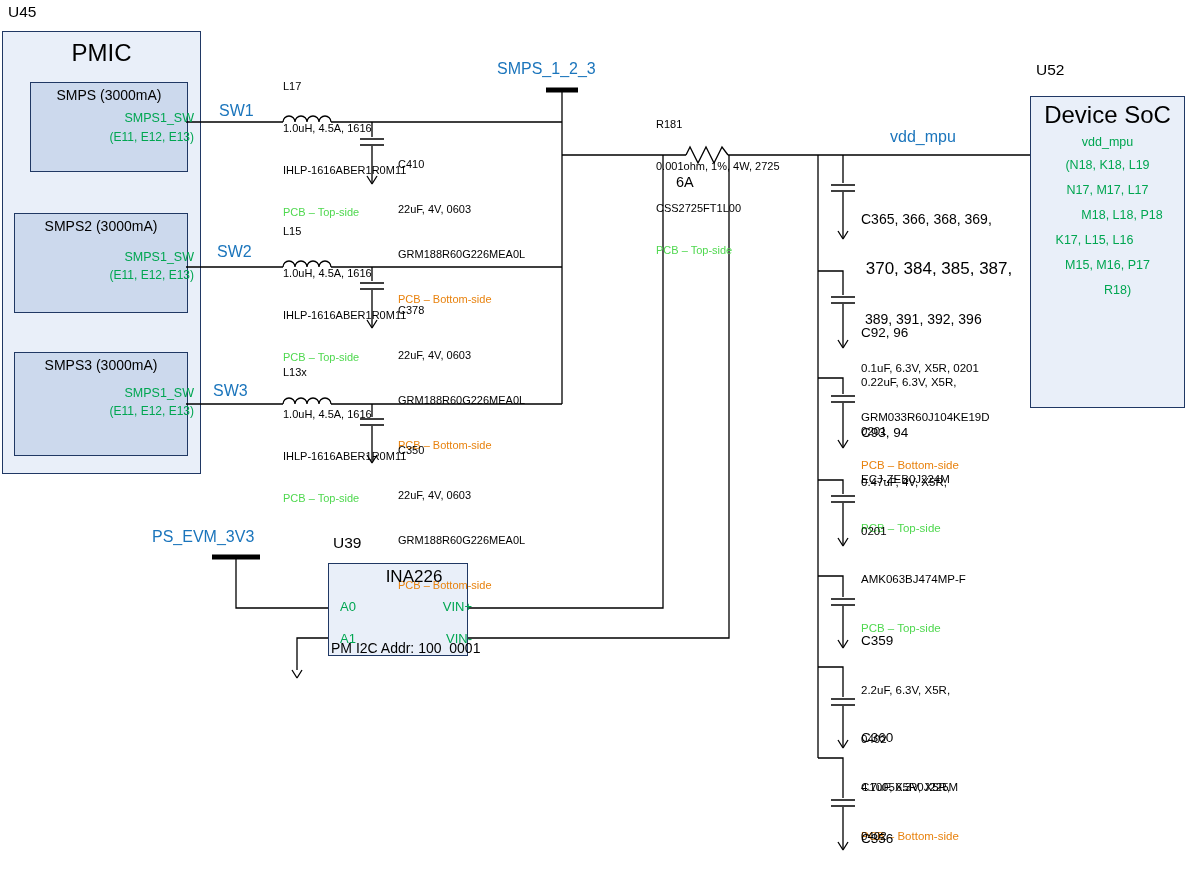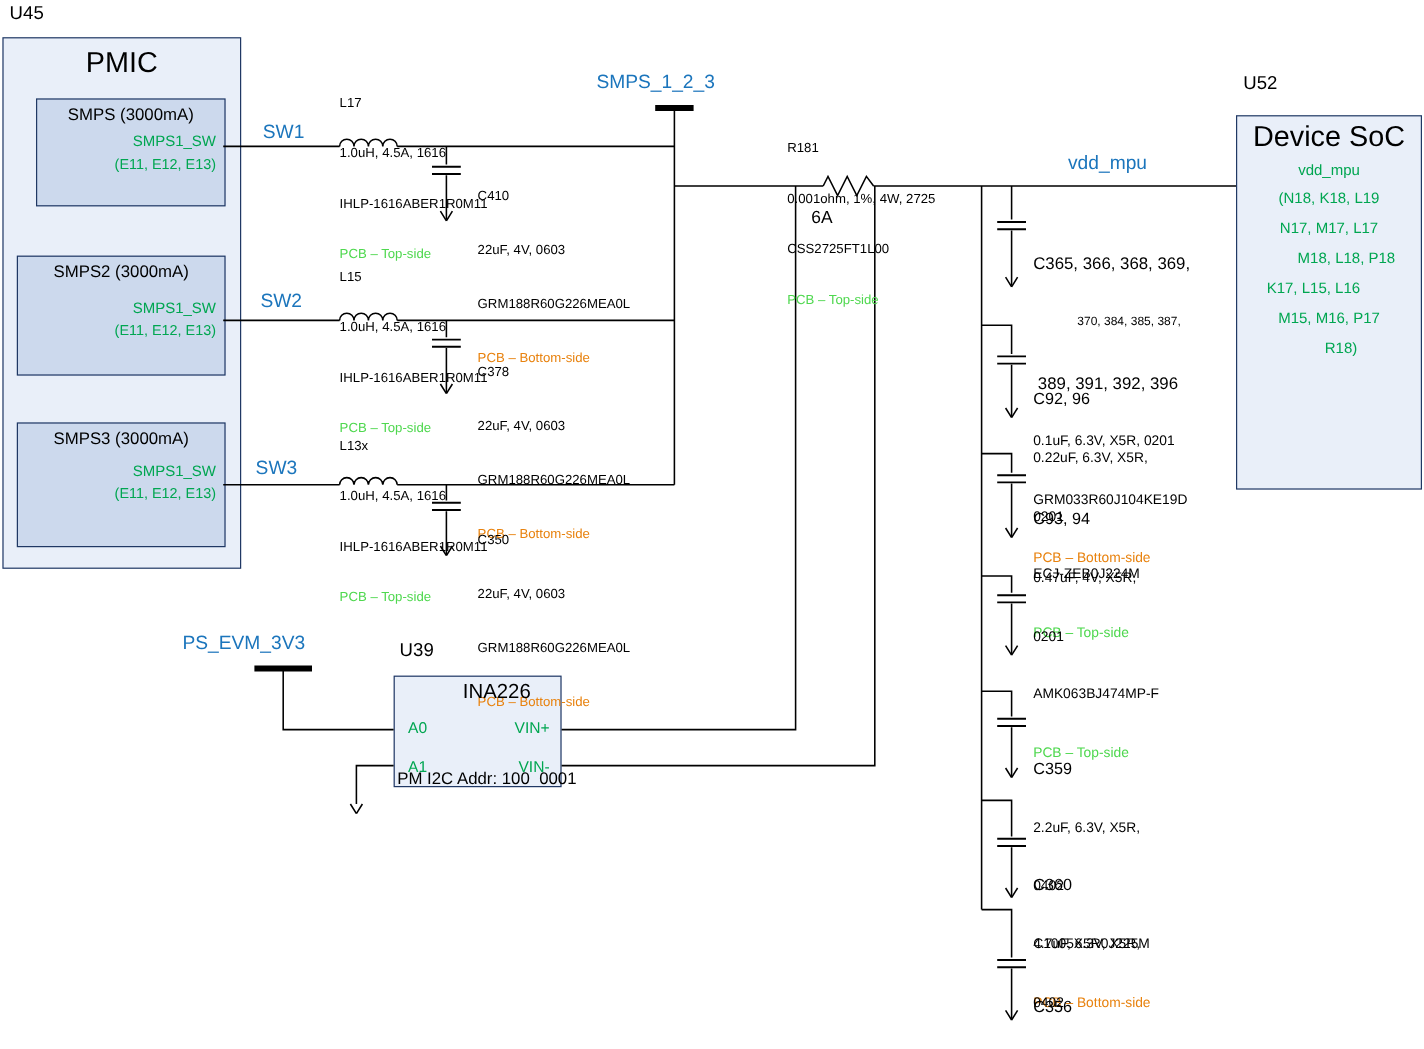--- a/index.html
+++ b/index.html
@@ -5,21 +5,21 @@
   html,body{margin:0;padding:0;background:#ffffff;}
   .canvas{
     position:relative;width:1187px;height:874px;background:#ffffff;overflow:hidden;
     font-family:"Liberation Sans", sans-serif;color:#000;
   }
   svg.wires{position:absolute;left:0;top:0;}
   .blk{position:absolute;border:1px solid #203864;background:#e9eff9;box-sizing:border-box;}
   .blk-inner{position:absolute;border:1px solid #203864;background:#ccd9ed;box-sizing:border-box;}
   .lbl{position:absolute;white-space:pre;line-height:1.15;}
   .ctr{text-align:center;}
-  .rgt{text-align:right;}
+  .rgt{text-align:right;padding-left:14px;}
   .big{font-size:15.5px;}
   .title{font-size:24px;}
   .net{font-size:16px;color:#1b75bc;}
   .swlbl{font-size:16px;color:#1b75bc;}
   .green{color:#00a651;}
   .pg{color:#4fd84f;}
   .po{color:#e8820e;}
   .pk{color:#000;}
   .comp{position:absolute;font-size:11px;line-height:14px;white-space:pre;}
   .comp15{position:absolute;font-size:11px;line-height:15px;white-space:pre;}
@@ -203,21 +203,21 @@
   <div class="comp" style="left:656px;top:89px;">
     <div>R181</div>
     <div>0.001ohm, 1%, 4W, 2725</div>
     <div>CSS2725FT1L00</div>
     <div class="pg">PCB – Top-side</div>
   </div>
   <div class="lbl" style="left:676px;top:174px;font-size:14.5px;">6A</div>
 
   <div class="cap-text" style="left:861px;top:176px;">
     <div class="cref" style="font-size:14px;">C365, 366, 368, 369,</div>
-    <div class="cref" style="font-size:10px;margin-left:34px;"> 370, 384, 385, 387,</div>
+    <div class="cref" style="font-size:17px;"> 370, 384, 385, 387,</div>
     <div class="cref" style="font-size:14px;"> 389, 391, 392, 396</div>
     <div class="cbody">0.1uF, 6.3V, X5R, 0201</div>
     <div class="cbody">GRM033R60J104KE19D</div>
     <div class="cbody"><span class="pk"></span><span class="pg"></span><span class="po">PCB – Bottom-side</span></div>
   </div>
 
   <div class="cap-text" style="left:861px;top:290px;">
     <div class="cref">C92, 96</div>
     <div class="cbody">0.22uF, 6.3V, X5R,</div>
     <div class="cbody">0201</div>

